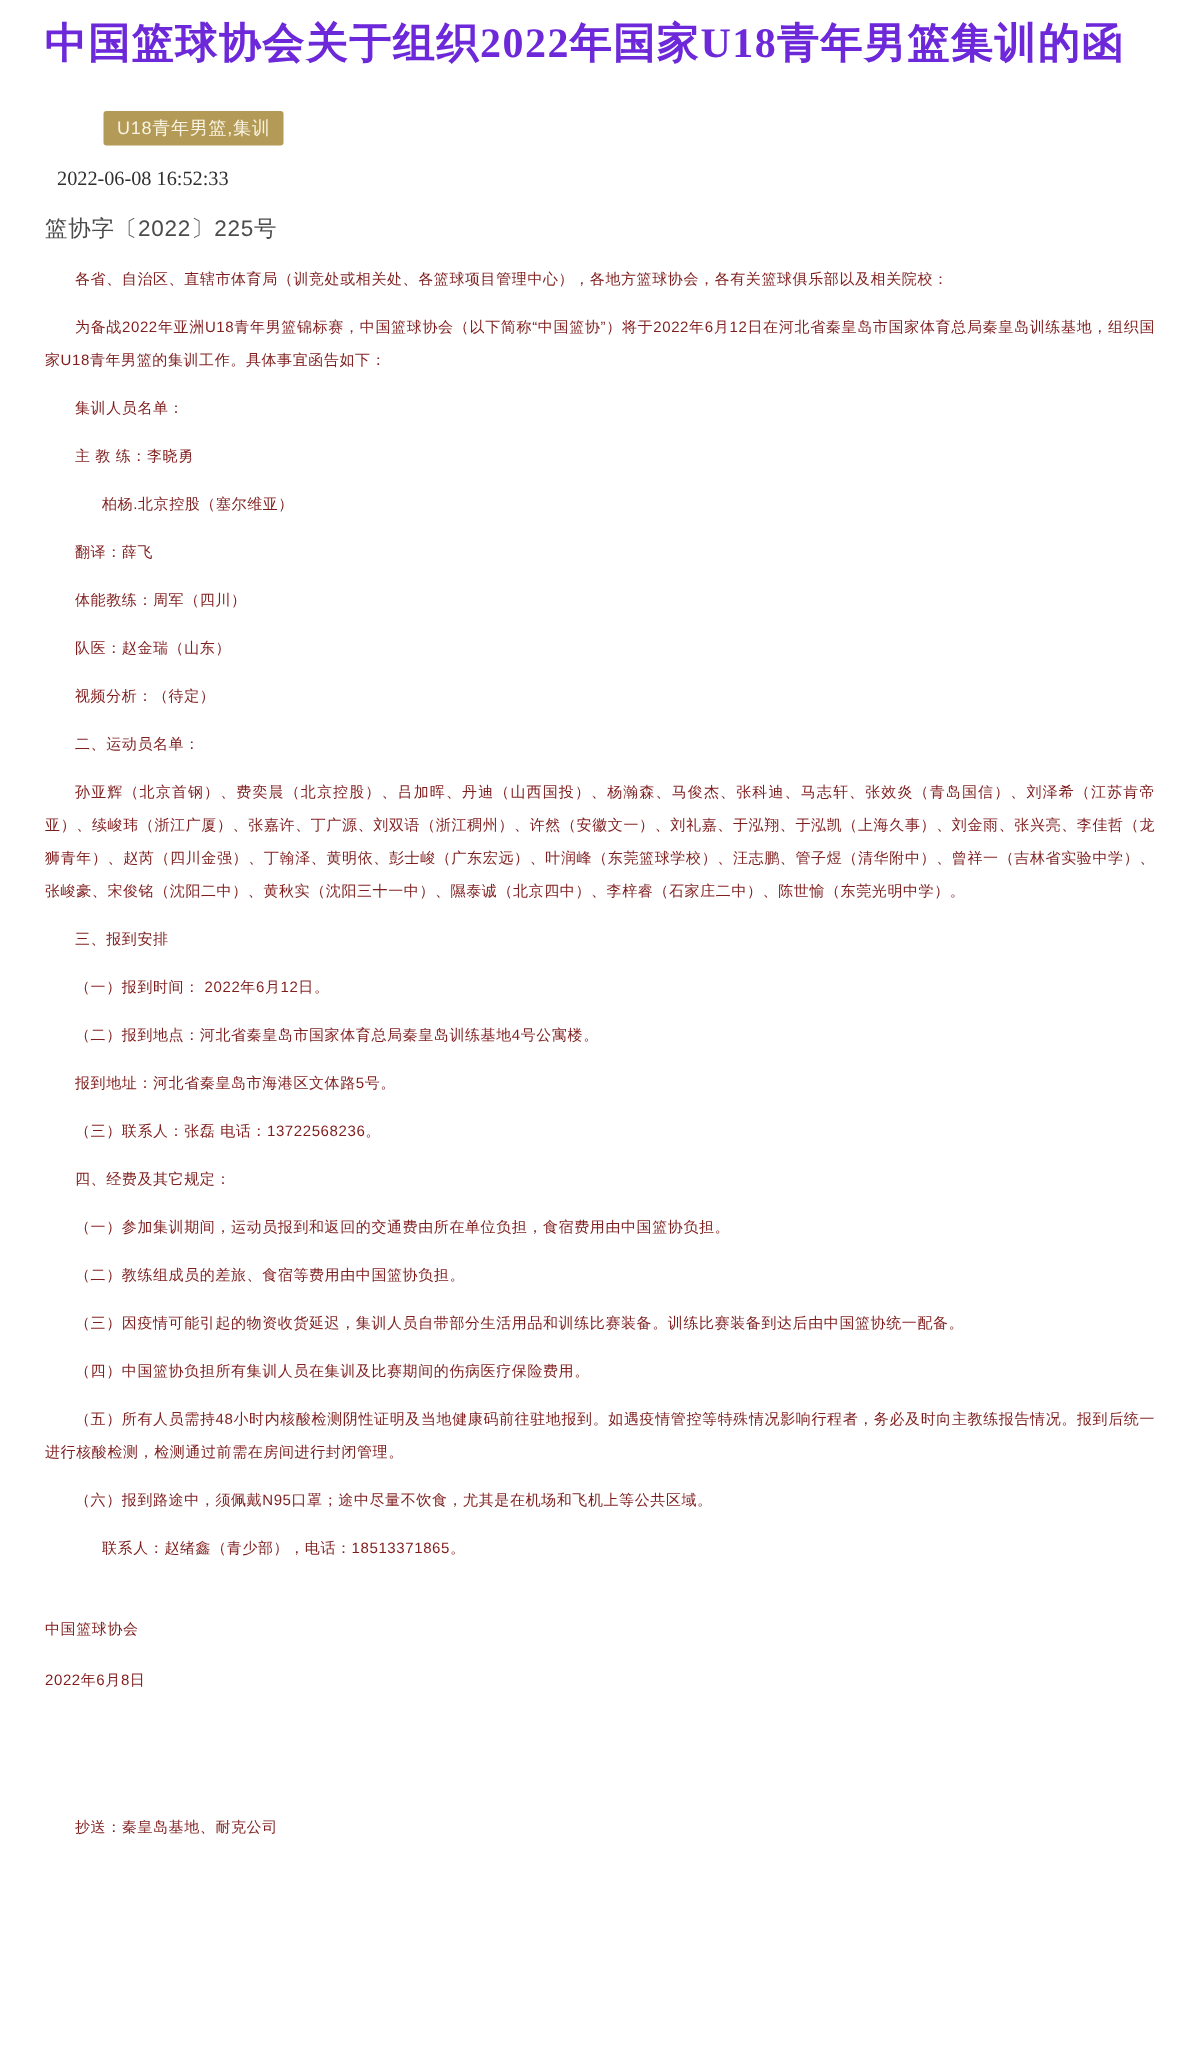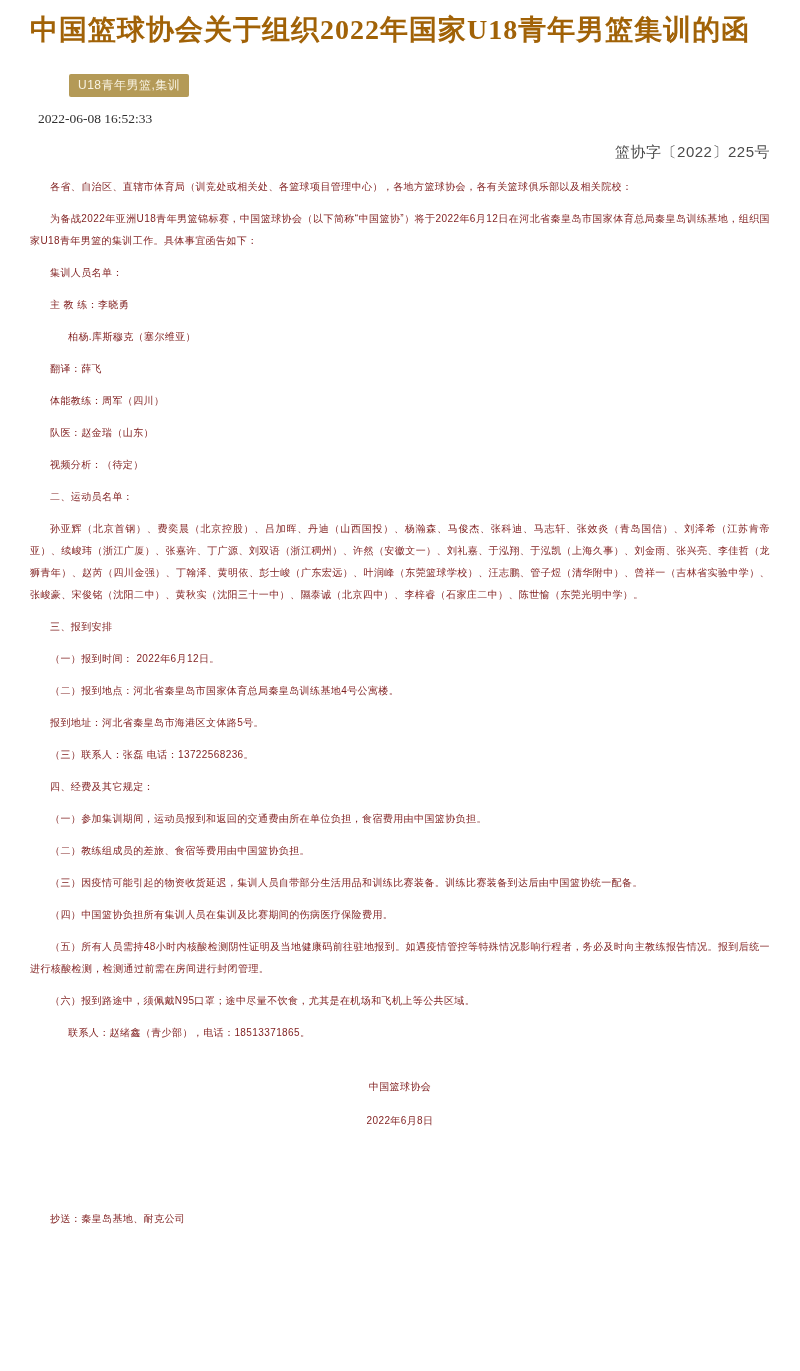--- a/index.html
+++ b/index.html
@@ -15,21 +15,21 @@
     min-height: 1371px;
     padding: 12px 30px 35px 30px;
     background: #ffffff;
   }
   .article-title {
     margin: 0 0 26px 0;
     font-family: "Liberation Serif", "DejaVu Serif", serif;
     font-weight: bold;
     font-size: 28px;
     line-height: 1.3;
-    color: #a16207;
+    color: #6d28d9;
     letter-spacing: 1px;
   }
   .badge-row { margin: 0 0 14px 0; padding-left: 39px; }
   .tag-badge {
     display: inline-block;
     background: #b49a57;
     color: #f8f3e2;
     font-size: 12px;
     line-height: 1;
     padding: 5px 9px 6px 9px;
@@ -39,37 +39,36 @@
   }
   .timestamp {
     font-family: "Liberation Serif", "DejaVu Serif", serif;
     font-size: 13.5px;
     color: #2f2f2f;
     margin: 0 0 16px 8px;
   }
   .doc-number {
     font-size: 15px;
     color: #4b4b4b;
-    text-align: right;
-    margin: 0 0 14px 0;
+    margin: 0 12px 14px 0;
     letter-spacing: 0.5px;
   }
   .para {
     font-size: 10px;
     line-height: 22px;
     color: #7f1d1d;
     margin: 0 0 10px 0;
     text-indent: 2em;
     text-align: justify;
     letter-spacing: 0.4px;
   }
   .para.indent-4 { text-indent: 3.8em; }
   .signature-block { margin-top: 32px; }
   .signature-block .para {
-    text-align: center;
+    text-align: left;
     text-indent: 0;
     margin-bottom: 12px;
   }
   .cc-line {
     margin-top: 76px;
     margin-bottom: 0;
   }
 </style>
 </head>
 <body>
@@ -84,21 +83,21 @@
 
   <p class="timestamp">2022-06-08 16:52:33</p>
 
   <p class="doc-number">篮协字〔2022〕225号</p>
 
   <div class="letter-body">
     <p class="para">各省、自治区、直辖市体育局（训竞处或相关处、各篮球项目管理中心），各地方篮球协会，各有关篮球俱乐部以及相关院校：</p>
     <p class="para">为备战2022年亚洲U18青年男篮锦标赛，中国篮球协会（以下简称“中国篮协”）将于2022年6月12日在河北省秦皇岛市国家体育总局秦皇岛训练基地，组织国家U18青年男篮的集训工作。具体事宜函告如下：</p>
     <p class="para">集训人员名单：</p>
     <p class="para">主 教 练：李晓勇</p>
-    <p class="para indent-4">柏杨.库斯穆克（塞尔维亚）</p>
+    <p class="para indent-4">柏杨.北京控股（塞尔维亚）</p>
     <p class="para">翻译：薛飞</p>
     <p class="para">体能教练：周军（四川）</p>
     <p class="para">队医：赵金瑞（山东）</p>
     <p class="para">视频分析：（待定）</p>
     <p class="para">二、运动员名单：</p>
     <p class="para">孙亚辉（北京首钢）、费奕晨（北京控股）、吕加晖、丹迪（山西国投）、杨瀚森、马俊杰、张科迪、马志轩、张效炎（青岛国信）、刘泽希（江苏肯帝亚）、续峻玮（浙江广厦）、张嘉许、丁广源、刘双语（浙江稠州）、许然（安徽文一）、刘礼嘉、于泓翔、于泓凯（上海久事）、刘金雨、张兴亮、李佳哲（龙狮青年）、赵芮（四川金强）、丁翰泽、黄明依、彭士峻（广东宏远）、叶润峰（东莞篮球学校）、汪志鹏、管子煜（清华附中）、曾祥一（吉林省实验中学）、张峻豪、宋俊铭（沈阳二中）、黄秋实（沈阳三十一中）、隰泰诚（北京四中）、李梓睿（石家庄二中）、陈世愉（东莞光明中学）。</p>
     <p class="para">三、报到安排</p>
     <p class="para">（一）报到时间： 2022年6月12日。</p>
     <p class="para">（二）报到地点：河北省秦皇岛市国家体育总局秦皇岛训练基地4号公寓楼。</p>
     <p class="para">报到地址：河北省秦皇岛市海港区文体路5号。</p>

